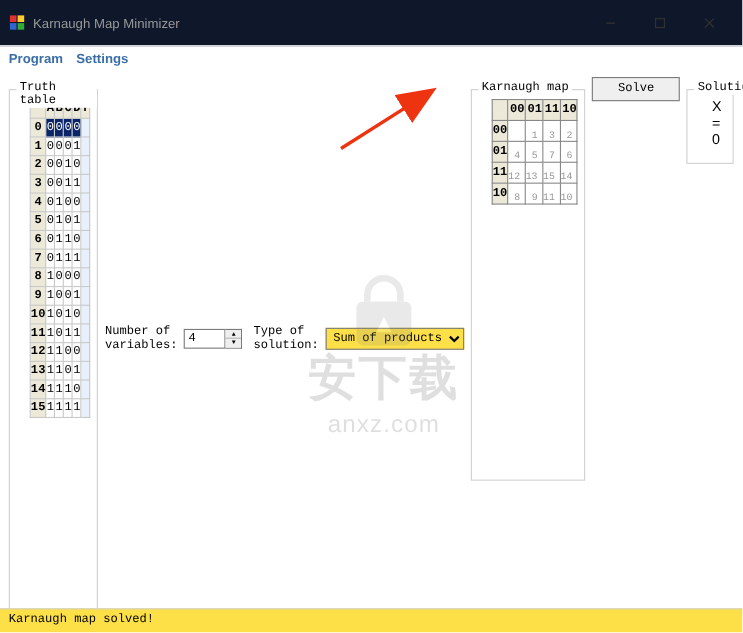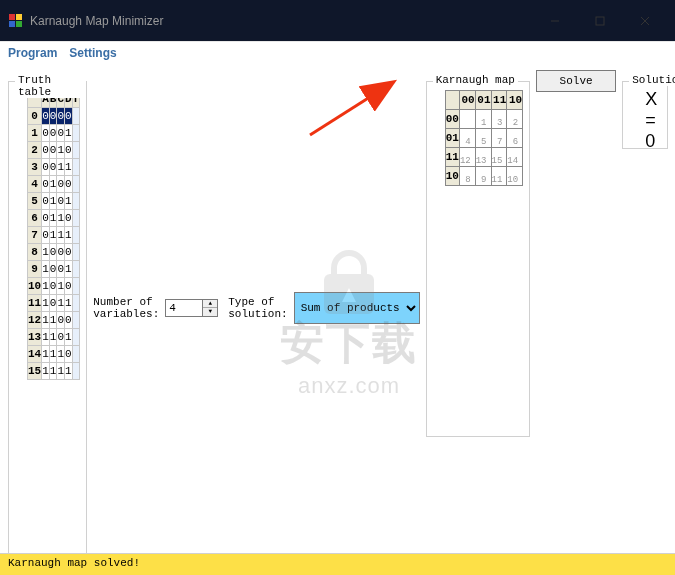--- a/index.html
+++ b/index.html
@@ -21,31 +21,31 @@
 .truth-table .rowhdr { background: #ece9d8; font-weight: bold; }
 .truth-table td.selrow { background: #0a246a; color: #fff; }
 .truth-table td.fcol { background: #e8f0fb; }
 .right-panel { flex: 1; display: flex; flex-direction: row; gap: 6px; }
 .toprow { display: flex; align-items: center; gap: 6px; font-family: "Courier New", monospace; font-size: 11px; padding: 2px 0 4px 0; }
 .spin { display: flex; align-items: center; }
 .spin input { width: 38px; height: 18px; font-family: "Courier New", monospace; font-size: 11px; text-align: left; padding: 0 3px; border: 1px solid #7a7a7a; }
 .spinbtns { display: flex; flex-direction: column; border: 1px solid #7a7a7a; border-left: none; }
 .spinbtns div { width: 14px; height: 8px; background: #efefef; border-bottom: 1px solid #aaa; font-size: 6px; line-height: 7px; text-align: center; }
 .spinbtns div:last-child { border-bottom: none; }
-select { font-family: "Courier New", monospace; font-size: 11px; height: 32px; border: 1px solid #7a7a7a; background: #7dd3fc; padding: 0 2px; }
+select { font-family: "Courier New", monospace; font-size: 11px; height: 20px; border: 1px solid #7a7a7a; background: #fde047; padding: 0 2px; }
 .kmap-box { height: 356px; }
 .kmap-table { border-collapse: collapse; font-family: "Courier New", monospace; font-size: 11px; margin-top: 4px; }
 .kmap-table th, .kmap-table td { border: 1px solid #888; padding: 0; height: 19px; text-align: right; }
 .kmap-table th { background: #ece9d8; font-weight: bold; width: 30px; }
 .kmap-table td { width: 30px; font-size: 9px; color: #999; text-align: right; padding-right: 4px; vertical-align: bottom; }
 .kmap-table .corner { width: 30px; }
 .solve-row { display: flex; justify-content: flex-end; padding: 2px 0; }
 .solve-btn { width: 80px; height: 22px; background: #efefef; border: 1px solid #7a7a7a; font-family: "Courier New", monospace; font-size: 11px; }
 .solution-box { height: 68px; }
-.solution-text { font-family: Arial, sans-serif; font-size: 18px; padding: 3px 4px; }
+.solution-text { font-family: Arial, sans-serif; font-size: 13px; padding: 3px 4px; }
 .statusbar { position: absolute; bottom: 0; left: 0; right: 0; height: 22px; border-top: 1px solid #d0d0d0; padding: 3px 8px; font-family: "Courier New", monospace; font-size: 11px; background: #fde047; }
 .watermark { position: absolute; left: 280px; top: 250px; opacity: 0.18; pointer-events: none; font-family: sans-serif; text-align: center; color: #555; }
 .watermark .cn { font-size: 44px; font-weight: bold; letter-spacing: 2px; }
 .watermark .en { font-size: 22px; letter-spacing: 1px; }
 .arrow { position: absolute; left: 300px; top: 75px; pointer-events: none; }
 </style>
 </head>
 <body>
 
 <div class="titlebar">

